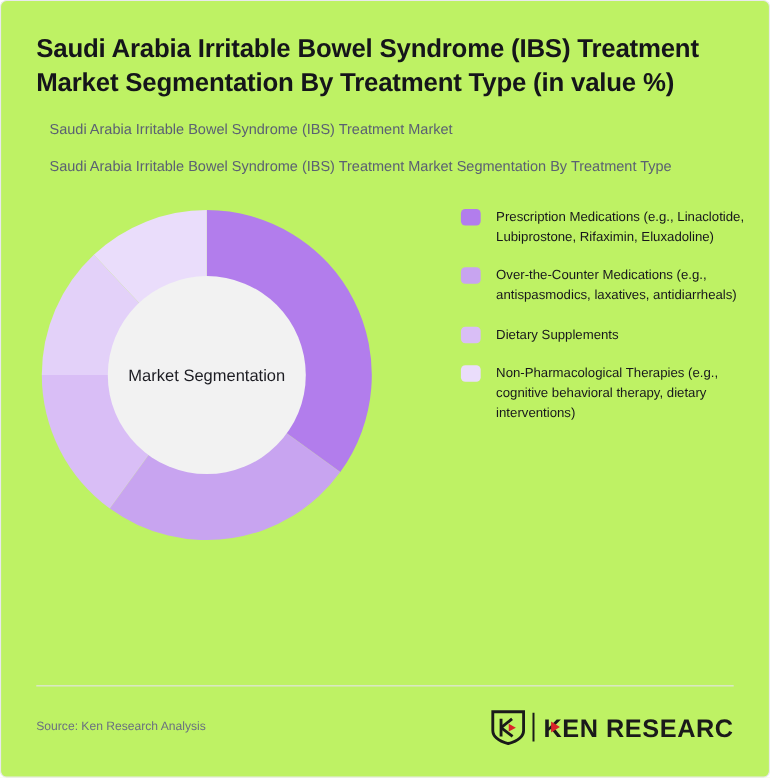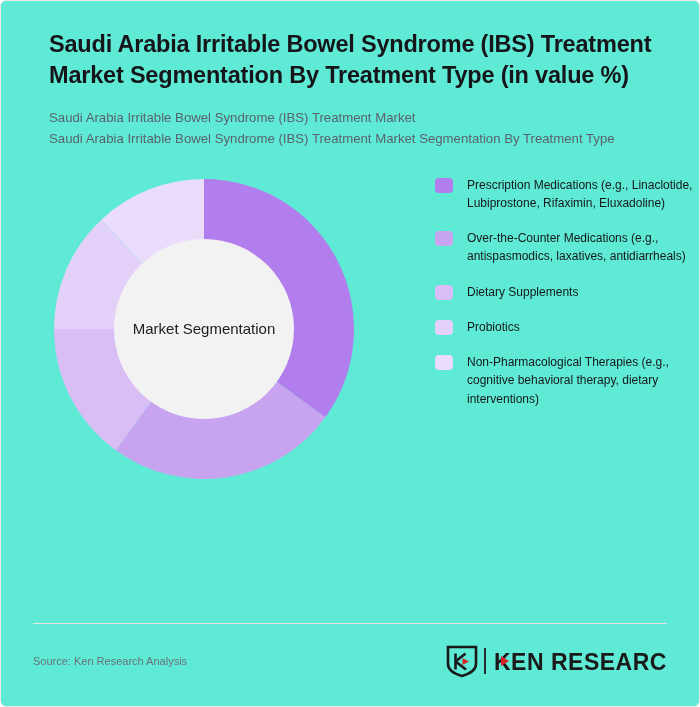--- a/index.html
+++ b/index.html
@@ -11,25 +11,24 @@
     width: 700px;
     height: 707px;
     font-family: "Liberation Sans", sans-serif;
     -webkit-font-smoothing: antialiased;
   }
   .card {
     position: relative;
     box-sizing: border-box;
     width: 700px;
     height: 707px;
-    background: #5eead4;
+    background: #bef264;
     border: 1px solid #e9e9ed;
     border-radius: 6px;
     overflow: hidden;
-    padding-left: 16px;
   }
   .inner {
     padding: 28px 32px 0 32px;
   }
   .chart-title {
     font-size: 23.5px;
     line-height: 1.32;
     font-weight: bold;
     color: #15151a;
     letter-spacing: -0.2px;
@@ -37,21 +36,21 @@
     max-width: 640px;
   }
   .subtitle-block {
     margin: 0 0 4px 0;
     max-width: 640px;
   }
   .subtitle-line {
     font-size: 13.2px;
     line-height: 1.62;
     color: #5b6172;
-    margin: 0;
+    margin: 12px;
   }
 
   
   .chart-area {
     position: relative;
     margin-top: 24px;
     height: 350px;
   }
   .donut-wrap {
     position: absolute;
@@ -162,24 +161,20 @@
             <span class="legend-swatch" style="background: rgb(178, 125, 236);"></span>
             <span class="legend-label">Prescription Medications (e.g., Linaclotide, Lubiprostone, Rifaximin, Eluxadoline)</span>
           </div>
           <div class="legend-item">
             <span class="legend-swatch" style="background: rgb(200, 164, 240);"></span>
             <span class="legend-label">Over-the-Counter Medications (e.g., antispasmodics, laxatives, antidiarrheals)</span>
           </div>
           <div class="legend-item">
             <span class="legend-swatch" style="background: rgb(217, 190, 246);"></span>
             <span class="legend-label">Dietary Supplements</span>
-          </div>
-          <div class="legend-item">
-            <span class="legend-swatch" style="background: rgb(227, 209, 249);"></span>
-            <span class="legend-label">Probiotics</span>
           </div>
           <div class="legend-item">
             <span class="legend-swatch" style="background: rgb(234, 221, 251);"></span>
             <span class="legend-label">Non-Pharmacological Therapies (e.g., cognitive behavioral therapy, dietary interventions)</span>
           </div>
         </div>
 
     </div>
   </div>
 

